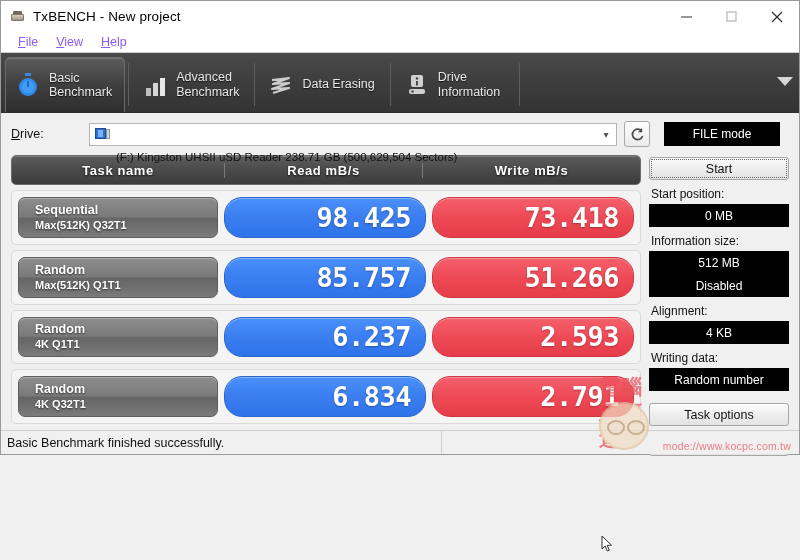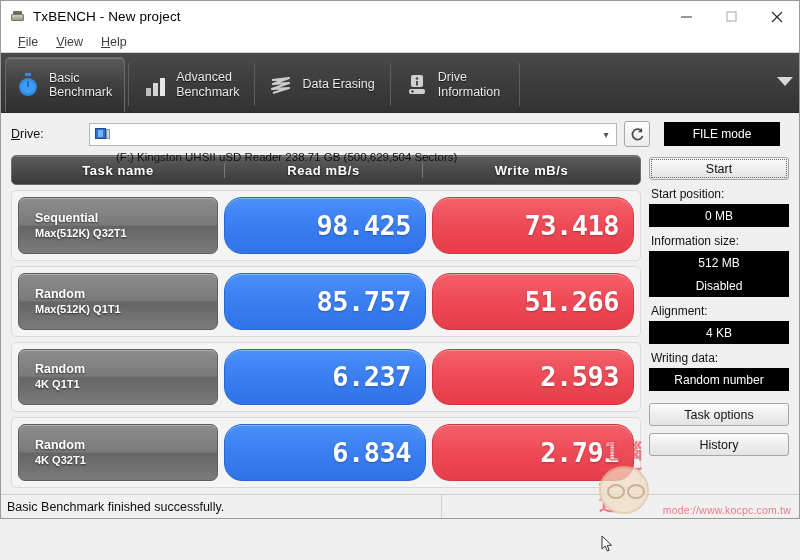--- a/index.html
+++ b/index.html
@@ -4,21 +4,21 @@
 <style>
   * { box-sizing: border-box; margin: 0; padding: 0; }
   body {
     width: 800px; height: 560px;
     font-family: "Liberation Sans", sans-serif;
     background: #f0f0f0;
     overflow: hidden;
     position: relative;
   }
   .window {
-    width: 800px; height: 519px;
+    width: 800px; height: 455px;
     background: #f0f0f0;
     border: 1px solid #9a9a9a;
     display: flex; flex-direction: column;
     position: relative;
   }
 
   
   .titlebar {
     height: 31px; background: #ffffff;
     display: flex; align-items: center;
@@ -51,21 +51,21 @@
 
   
   .menubar {
     height: 21px; flex: 0 0 21px;
     background: #ffffff;
     display: flex; align-items: center;
     padding-left: 8px;
     border-bottom: 1px solid #cfcfcf;
   }
   .menu-item {
-    font-size: 12.5px; color: #404040;
+    font-size: 12.5px; color: #8b5cf6;
     padding: 2px 9px;
   }
   .menu-item u { text-decoration: underline; }
 
   
   .tabstrip {
     flex: 0 0 60px; height: 60px;
     background: linear-gradient(#4a4a4a, #3c3c3c 55%, #333333);
     display: flex; align-items: stretch;
     padding: 4px 0 0 4px;

